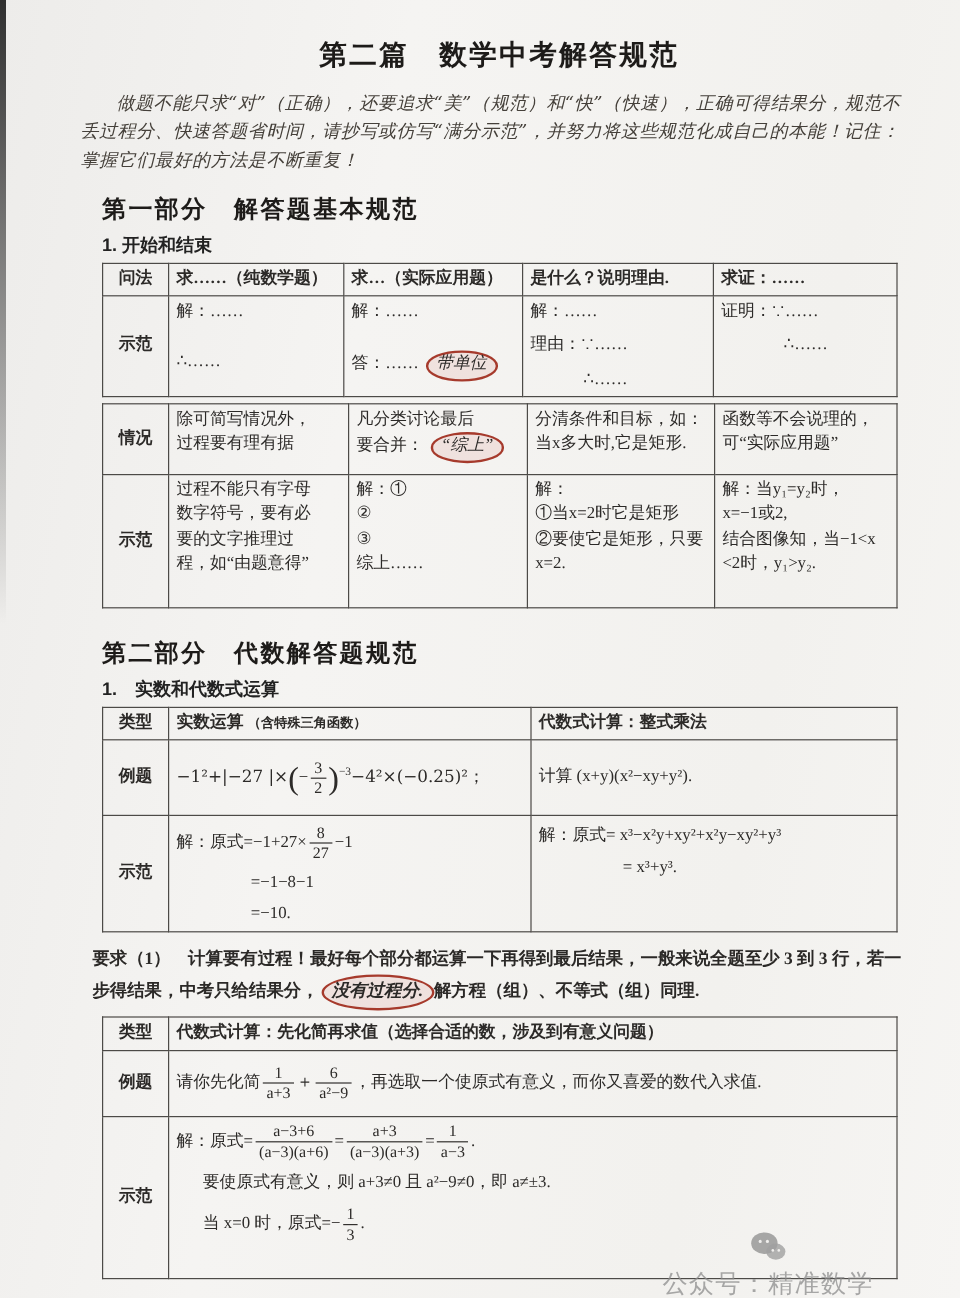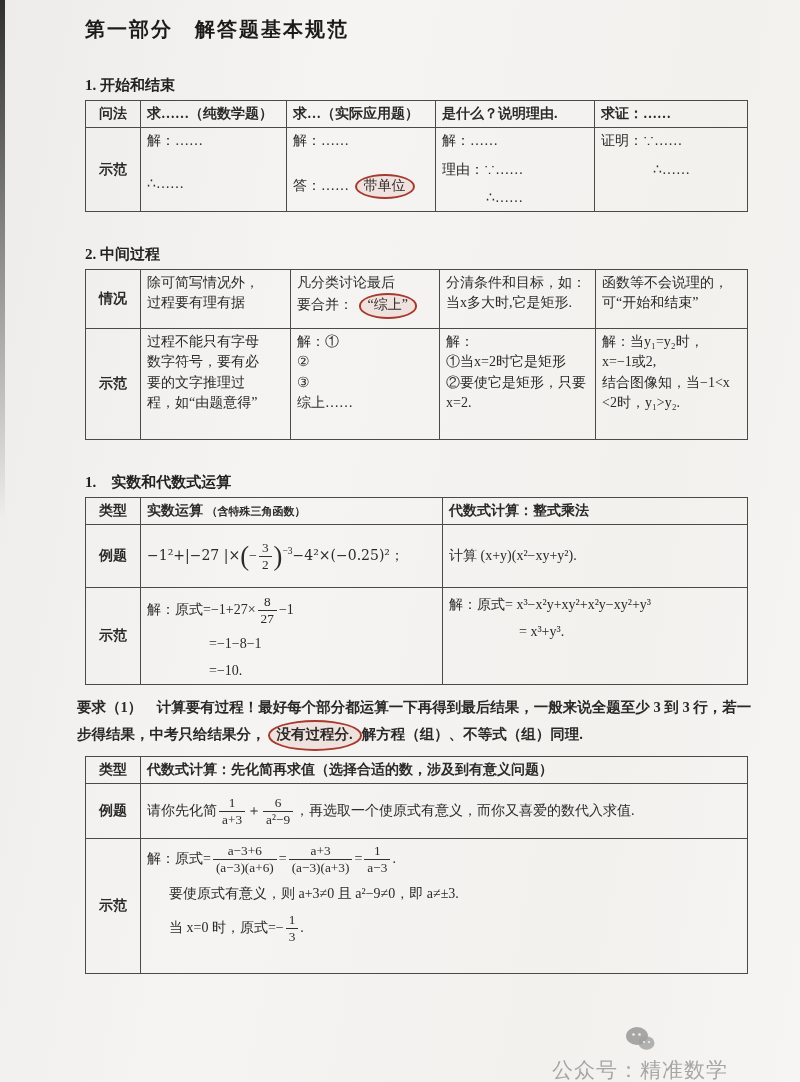--- a/index.html
+++ b/index.html
@@ -27,22 +27,22 @@
     font-family:"DejaVu Serif",serif;font-style:italic;
     font-size:15px;line-height:1.55;color:#45403a;
     text-indent:2em;letter-spacing:0.5px;
   }
   .part-heading{
     margin-top:16px;text-align:left;
     font-family:"Liberation Sans",sans-serif;font-weight:700;
     font-size:20px;letter-spacing:2px;color:#1d1b19;
   }
   .section-label{
-    margin-top:33px;
-    font-family:Liberation Serif, serif;font-weight:700;
+    margin-top:7px;
+    font-family:Liberation Sans, sans-serif;font-weight:700;
     font-size:15px;color:#222;
   }
   table{border-collapse:collapse;table-layout:fixed;width:662px;margin-top:5px;}
   td{
     border:1.6px solid #4c4a47;
     padding:3px 6px;vertical-align:top;
     font-size:14px;line-height:1.45;color:#2c2a28;
   }
   td.rowlab{text-align:center;vertical-align:middle;font-weight:600;}
   .thead td{font-weight:600;}
@@ -50,20 +50,21 @@
   .ind1{padding-left:44px;}
   .ind2{padding-left:52px;}
   .gap-top{margin-top:22px;}
   .gap-top-sm{margin-top:8px;}
 
   .red-circle{
     display:inline-block;
     border:2.2px solid #a63a2c;border-radius:50%;
     padding:0 7px 1px 7px;margin-left:2px;
     background:rgba(205,100,88,0.12);
+    font-style:italic;
   }
 
   .small-paren{font-size:11px;font-weight:600;text-align:center;}
   .mfrac{
     display:inline-block;vertical-align:middle;
     text-align:center;line-height:1.05;font-size:0.95em;
     margin:0 2px;
   }
   .mfrac .num{display:block;border-bottom:1.3px solid #33312f;padding:0 3px 1px 3px;}
   .mfrac .den{display:block;padding:1px 3px 0 3px;}
@@ -92,21 +93,23 @@
   }
 </style>
 </head>
 <body>
 
 <div class="page">
   <div class="photo-edge"></div>
 
   <div class="content">
 
-
+    <div class="doc-title">第二篇　数学中考解答规范</div>
+
+    <div class="intro">做题不能只求“对”（正确），还要追求“美”（规范）和“快”（快速），正确可得结果分，规范不丢过程分、快速答题省时间，请抄写或仿写“满分示范”，并努力将这些规范化成自己的本能！记住：掌握它们最好的方法是不断重复！</div>
 
     <div class="part-heading">第一部分　解答题基本规范</div>
 
     <div class="section-label">1. 开始和结束</div>
 
     <table>
       <colgroup>
           <col style="width:55px">
           <col style="width:146px">
           <col style="width:149px">
@@ -140,21 +143,20 @@
           <span class="line ind1 gap-top-sm">∴……</span>
         </td>
         <td>
           <span class="line">证明：∵……</span>
           <span class="line ind2 gap-top-sm">∴……</span>
         </td>
       </tr>
     </tbody>
       </table>
 
-    <div class="section-label">2. 中间过程</div>
 
     <table>
       <colgroup>
           <col style="width:55px">
           <col style="width:150px">
           <col style="width:149px">
           <col style="width:156px">
           <col style="width:152px">
         </colgroup>
       <tbody>
@@ -170,21 +172,21 @@
             <span>要合并：</span>
             <span class="red-circle">“综上”</span>
           </span>
         </td>
         <td>
           <span class="line">分清条件和目标，如：</span>
           <span class="line">当x多大时,它是矩形.</span>
         </td>
         <td>
           <span class="line">函数等不会说理的，</span>
-          <span class="line">可“开始和结束”</span>
+          <span class="line">可“实际应用题”</span>
         </td>
       </tr>
       <tr>
         <td class="rowlab" style="height:104px">示范</td>
         <td>
           <span class="line">过程不能只有字母</span>
           <span class="line">数字符号，要有必</span>
           <span class="line">要的文字推理过</span>
           <span class="line">程，如“由题意得”</span>
         </td>
@@ -203,20 +205,21 @@
         <td>
           <span class="line">解：当y₁=y₂时，</span>
           <span class="line">x=−1或2,</span>
           <span class="line">结合图像知，当−1&lt;x</span>
           <span class="line">&lt;2时，y₁&gt;y₂.</span>
         </td>
       </tr>
     </tbody>
       </table>
 
+    <div class="part-heading" style="margin-top:24px">第二部分　代数解答题规范</div>
 
     <div class="section-label">1.　实数和代数式运算</div>
 
     <table>
       <colgroup>
           <col style="width:55px">
           <col style="width:302px">
           <col style="width:305px">
         </colgroup>
       <tbody>

